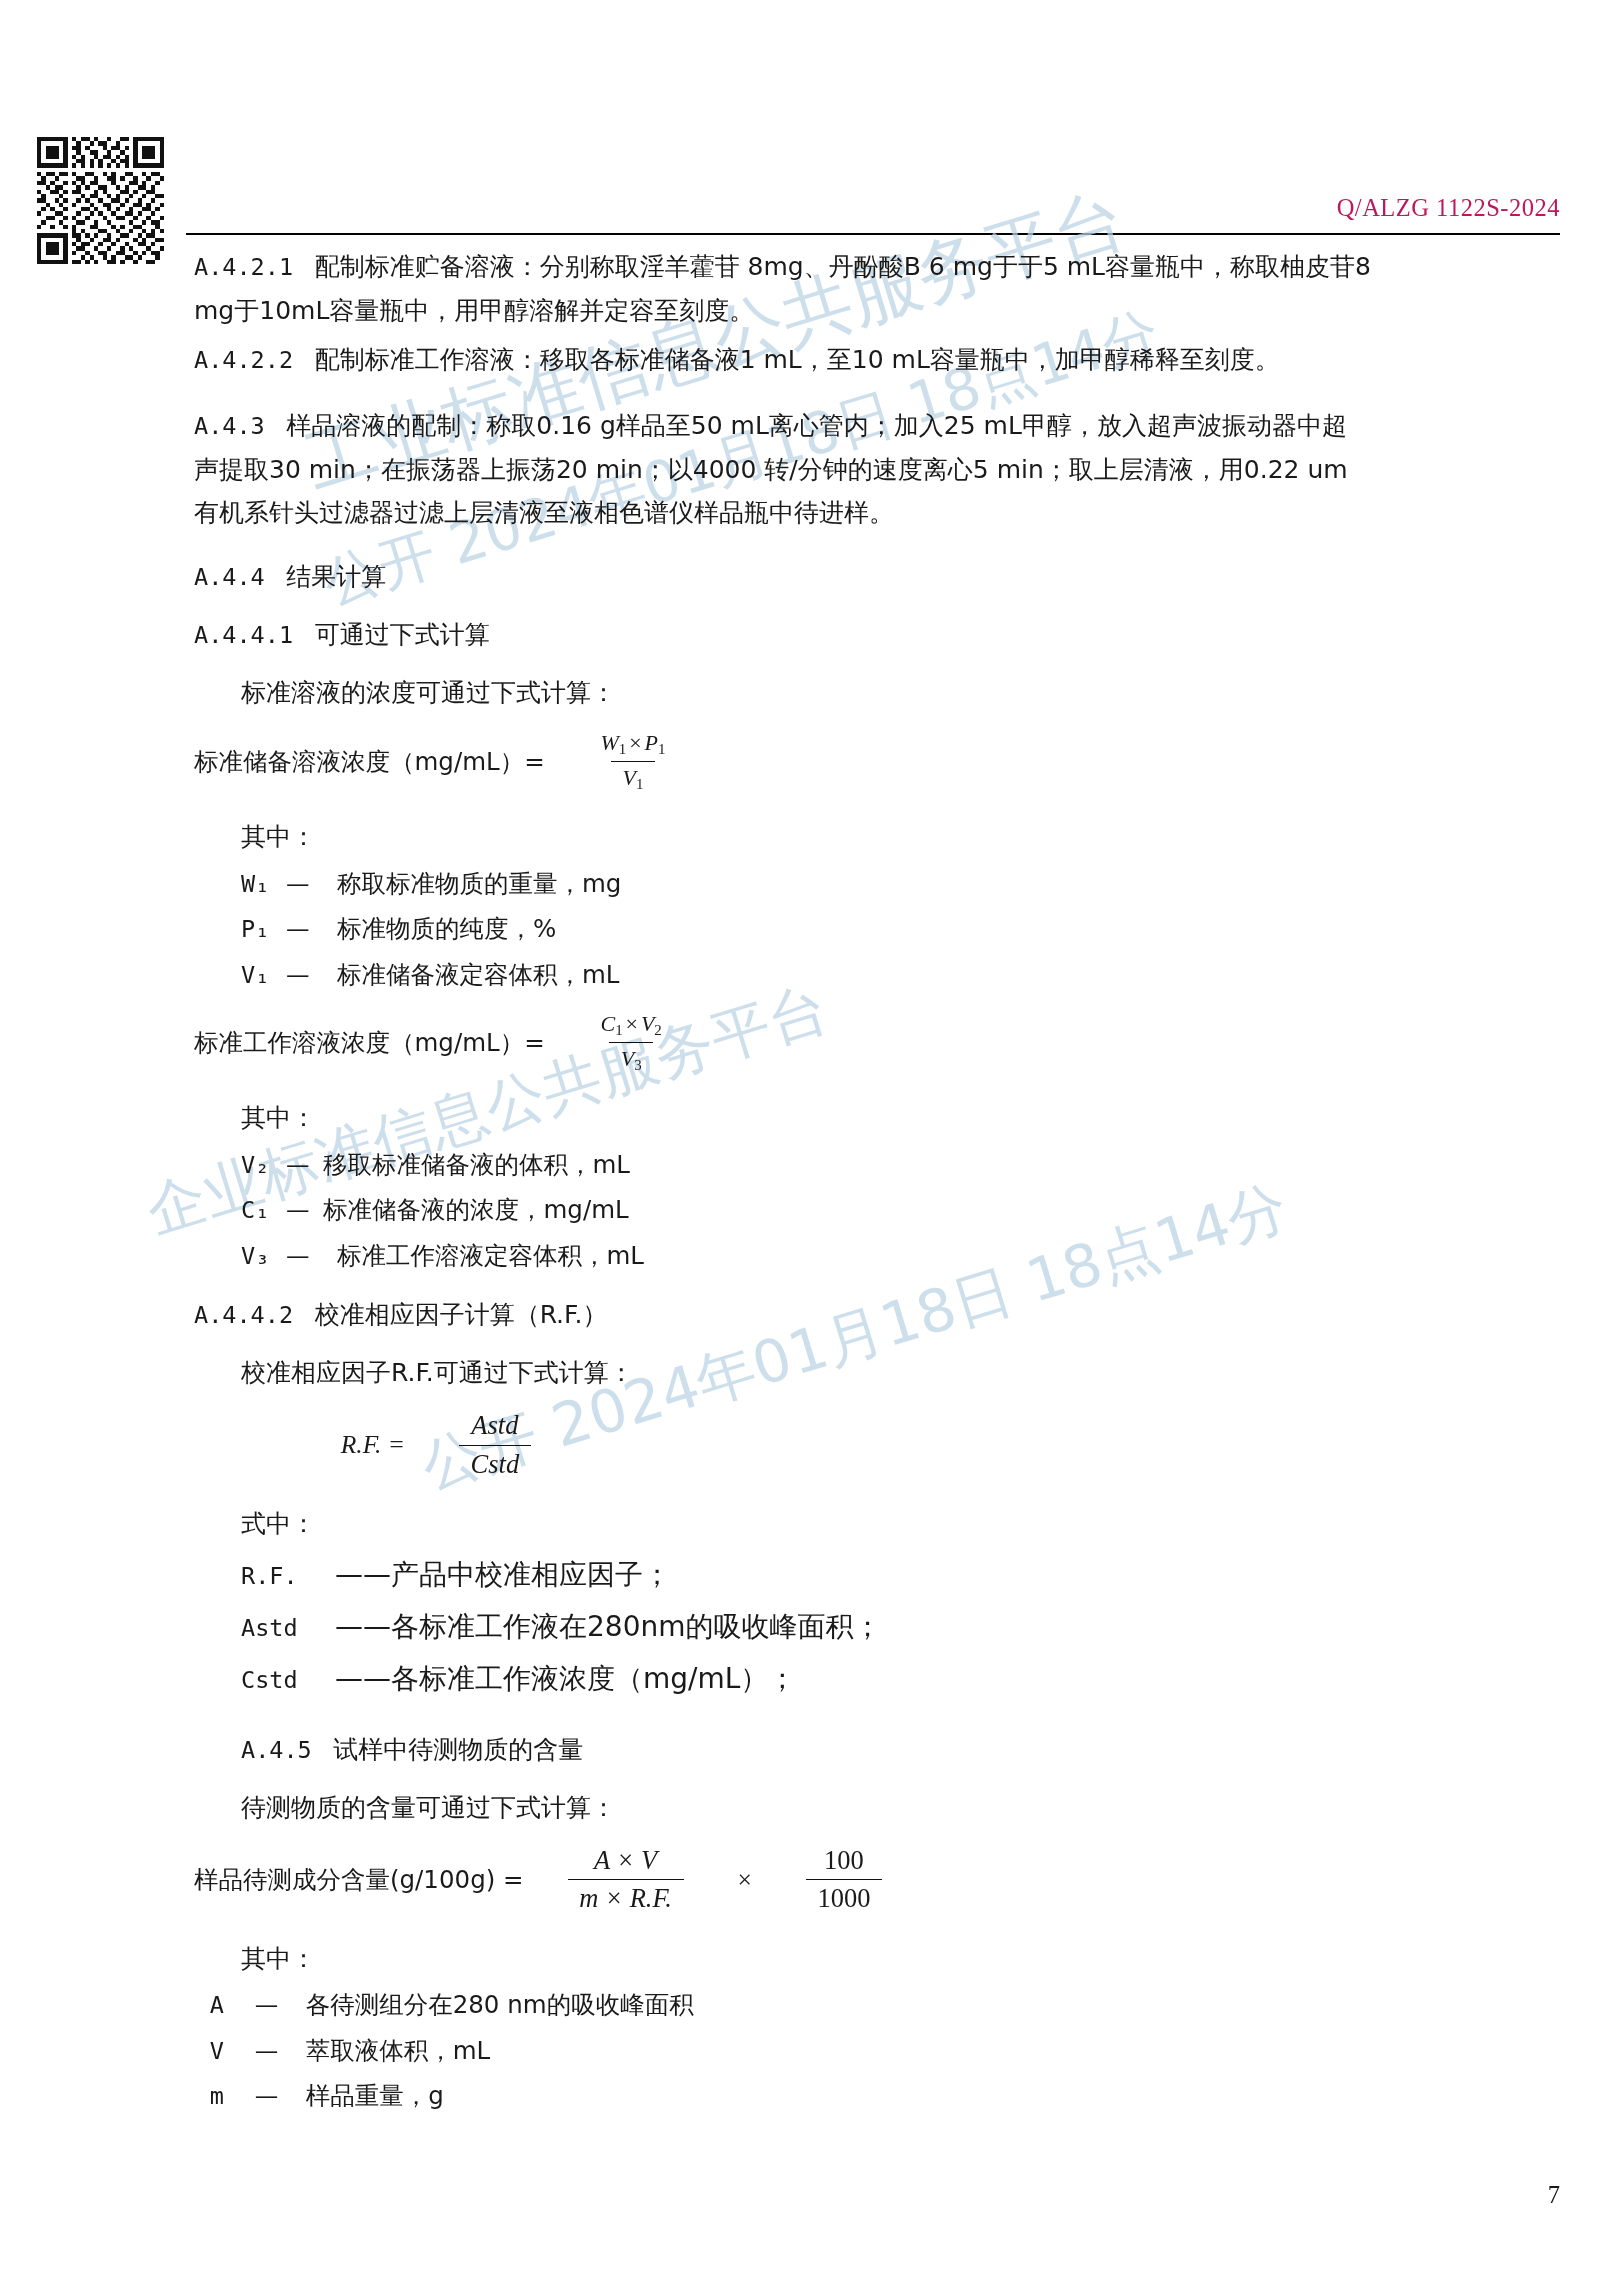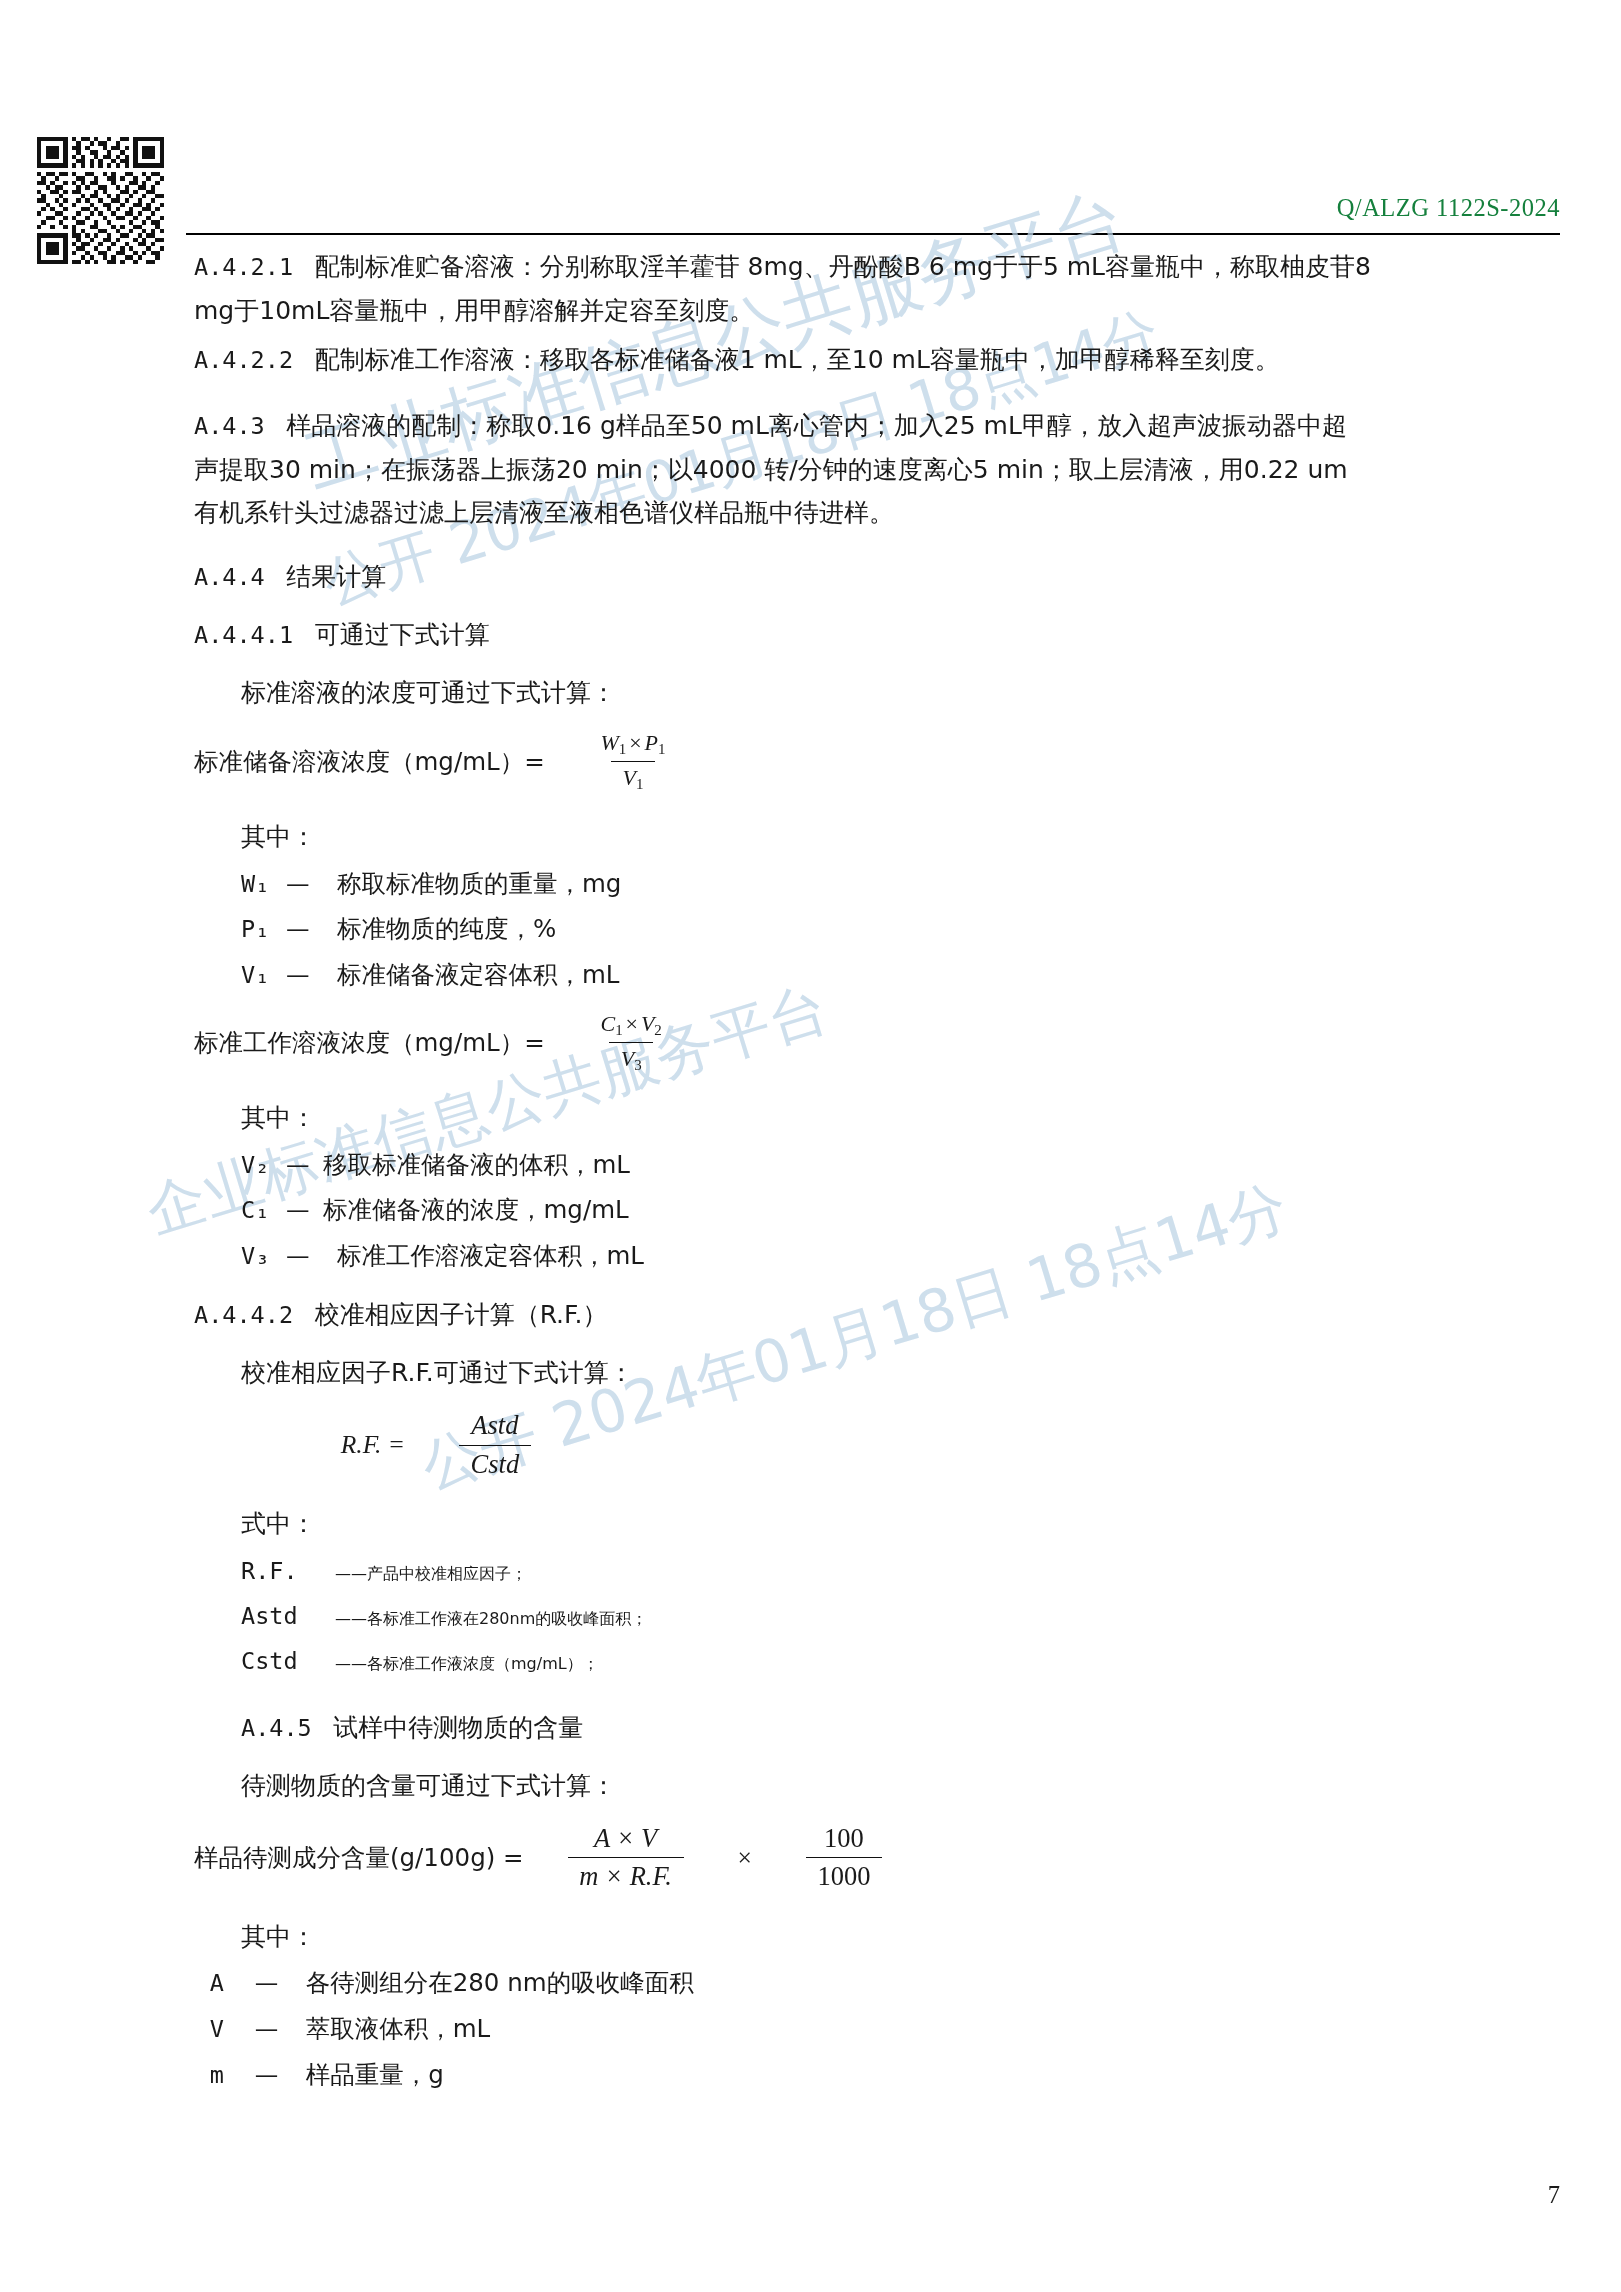--- a/index.html
+++ b/index.html
@@ -22,21 +22,21 @@
     background:#ffffff;
   }
   .qr svg { display:block; }
 
   
   .header-code {
     position:absolute; right:61px; top:194px;
     font-family:"Liberation Serif", serif;
     font-size:24.5px;
     letter-spacing:0.5px;
-    color:#15803d;
+    color:#be185d;
   }
   .rule {
     position:absolute; left:186px; right:61px; top:233px;
     height:2px; background:#000;
   }
 
   
   .content {
     position:absolute;
     left:194px; right:61px; top:247px;
@@ -107,21 +107,21 @@
   .vdesc { font-family:"DejaVu Sans", sans-serif; font-size:24.5px; }
 
   .varline2 {
     display:flex; align-items:baseline;
     font-size:23.5px; margin:6.9px 0;
   }
   .vname2 {
     font-family:"DejaVu Sans Mono", monospace;
     width:94px; flex:0 0 94px;
   }
-  .vdesc2 { font-family:"DejaVu Sans", sans-serif; font-size:16px; }
+  .vdesc2 { font-family:"DejaVu Sans", sans-serif; font-size:28px; }
 
   
   .pageno {
     position:absolute; right:61px; bottom:84px;
     font-family:"Liberation Serif", serif;
     font-size:24.5px;
   }
 
   
   .wm {

